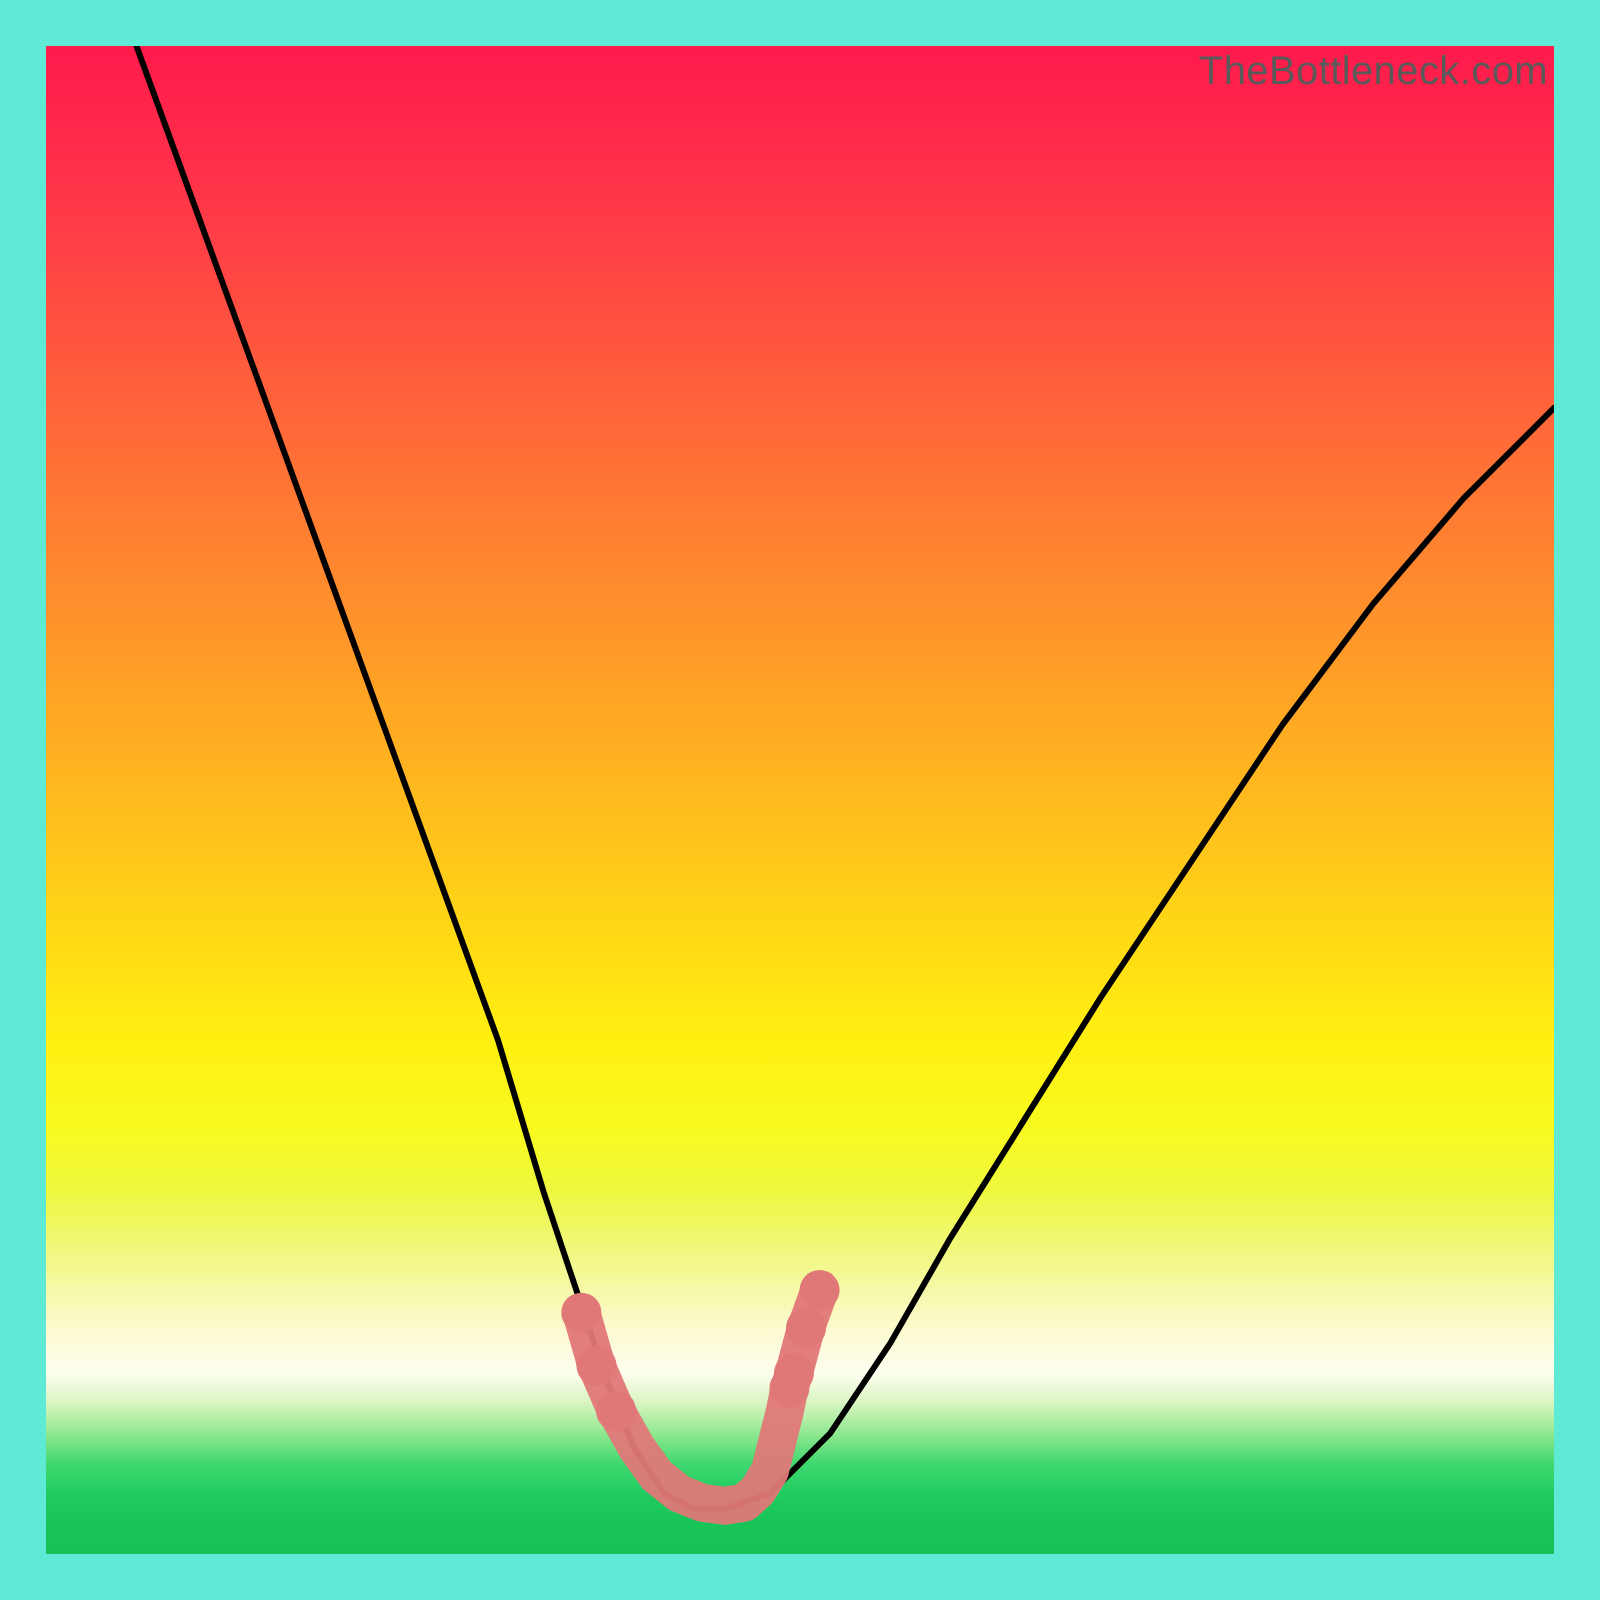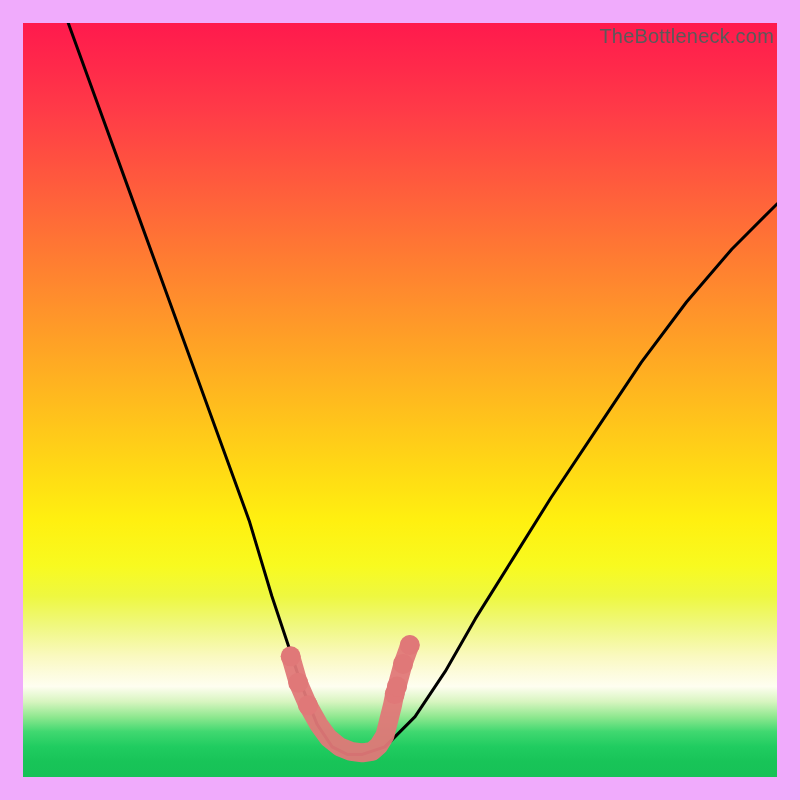--- a/index.html
+++ b/index.html
@@ -10,21 +10,21 @@
     background: #000;
     overflow: hidden;
     font-family: Arial, Helvetica, sans-serif;
   }
   .frame {
     position: absolute;
     top: 0;
     left: 0;
     width: 800px;
     height: 800px;
-    background: #f0abfc;
+    background: #5eead4;
   }
   .plot-canvas {
     position: absolute;
     top: 23px;
     left: 23px;
     width: 754px;
     height: 754px;
     overflow: hidden;
   }
   .gradient {

